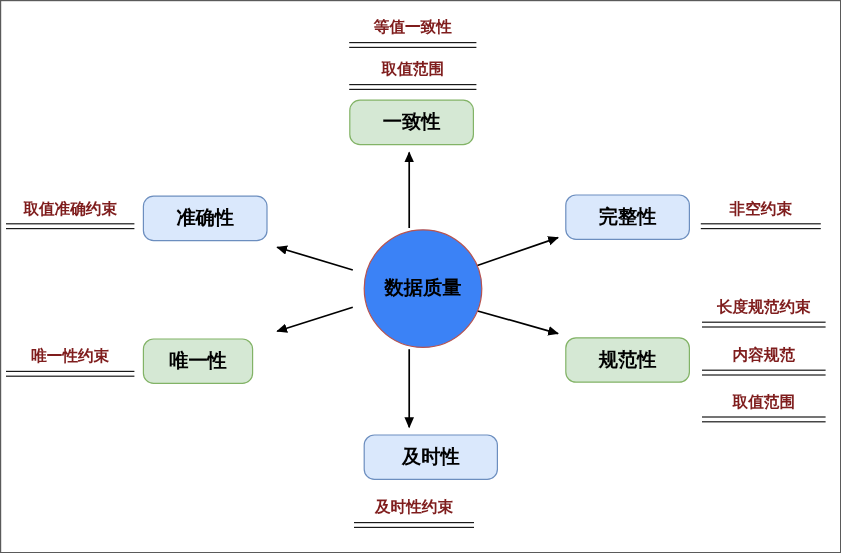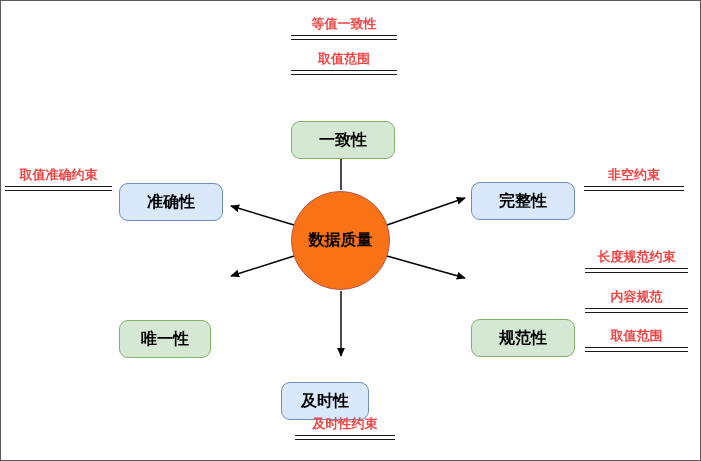--- a/index.html
+++ b/index.html
@@ -24,59 +24,59 @@
     display: flex;
     align-items: center;
     justify-content: center;
     font-size: 16px;
     font-weight: bold;
     color: #000;
     border-radius: 9px;
     box-sizing: border-box;
     white-space: nowrap;
   }
-  .node.green { background: #d5e8d4; border: 1.5px solid #82b366; margin-top: 38px; }
-  .node.blue  { background: #dae8fc; border: 1.5px solid #6c8ebf; margin-top: 20px; }
+  .node.green { background: #d5e8d4; border: 1.5px solid #82b366; }
+  .node.blue  { background: #dae8fc; border: 1.5px solid #6c8ebf; }
   .center-circle {
     position: absolute;
-    left: 290px; top: 190px;
+    left: 302px; top: 190px;
     width: 99px; height: 99px;
     border-radius: 50%;
-    background: #f97316;
+    background: #3b82f6;
     border: 1.5px solid #b85450;
     box-sizing: border-box;
     display: flex;
     align-items: center;
     justify-content: center;
     font-size: 16px;
     font-weight: bold;
     color: #000;
   }
   .annotation {
     position: absolute;
     text-align: center;
     font-size: 13px;
     font-weight: bold;
-    color: #ef4444;
+    color: #7f1d1d;
     line-height: 17px;
     white-space: nowrap;
   }
   .dline {
     margin-top: 3px;
     height: 3px;
     border-top: 1.4px solid #1a1a1a;
     border-bottom: 1.4px solid #1a1a1a;
   }
   
   .n-consistency     { left: 290px; top:  82px; width: 104px; height: 38px; }
   .n-accuracy        { left: 118px; top: 162px; width: 104px; height: 38px; }
   .n-completeness    { left: 470px; top: 161px; width: 104px; height: 38px; }
   .n-uniqueness      { left: 118px; top: 281px; width: 92px; height: 38px; }
   .n-standardization { left: 470px; top: 280px; width: 104px; height: 38px; }
-  .n-timeliness      { left: 280px; top: 361px; width: 88px; height: 38px; }
+  .n-timeliness      { left: 302px; top: 361px; width: 112px; height: 38px; }
   
   .a-equivalence  { left: 290px; top:  14px; width: 106px; }
   .a-logic        { left: 290px; top:  49px; width: 106px; }
   .a-value-acc    { left:   4px; top: 165px; width: 107px; }
   .a-non-null     { left: 583px; top: 165px; width: 100px; }
   .a-uniq-con     { left:   4px; top: 288px; width: 107px; }
   .a-length-spec  { left: 584px; top: 247px; width: 103px; }
   .a-content-spec { left: 584px; top: 287px; width: 103px; }
   .a-value-range  { left: 584px; top: 326px; width: 103px; }
   .a-time-con     { left: 294px; top: 414px; width: 100px; }
@@ -132,20 +132,24 @@
     <div class="dline"></div>
   </div>
   <div class="annotation a-value-acc">
     <span>取值准确约束</span>
     <div class="dline"></div>
   </div>
   <div class="annotation a-non-null">
     <span>非空约束</span>
     <div class="dline"></div>
   </div>
+  <div class="annotation a-uniq-con">
+    <span>唯一性约束</span>
+    <div class="dline"></div>
+  </div>
   <div class="annotation a-length-spec">
     <span>长度规范约束</span>
     <div class="dline"></div>
   </div>
   <div class="annotation a-content-spec">
     <span>内容规范</span>
     <div class="dline"></div>
   </div>
   <div class="annotation a-time-con">
     <span>及时性约束</span>

